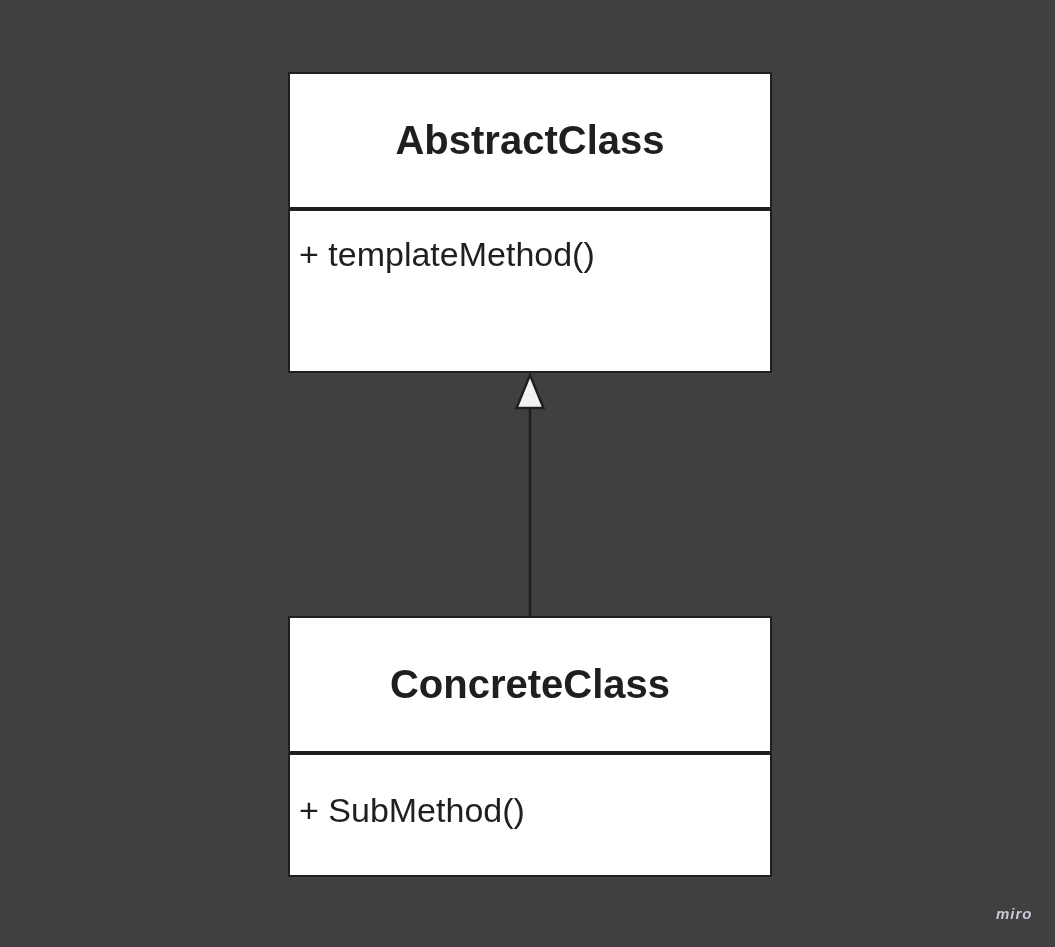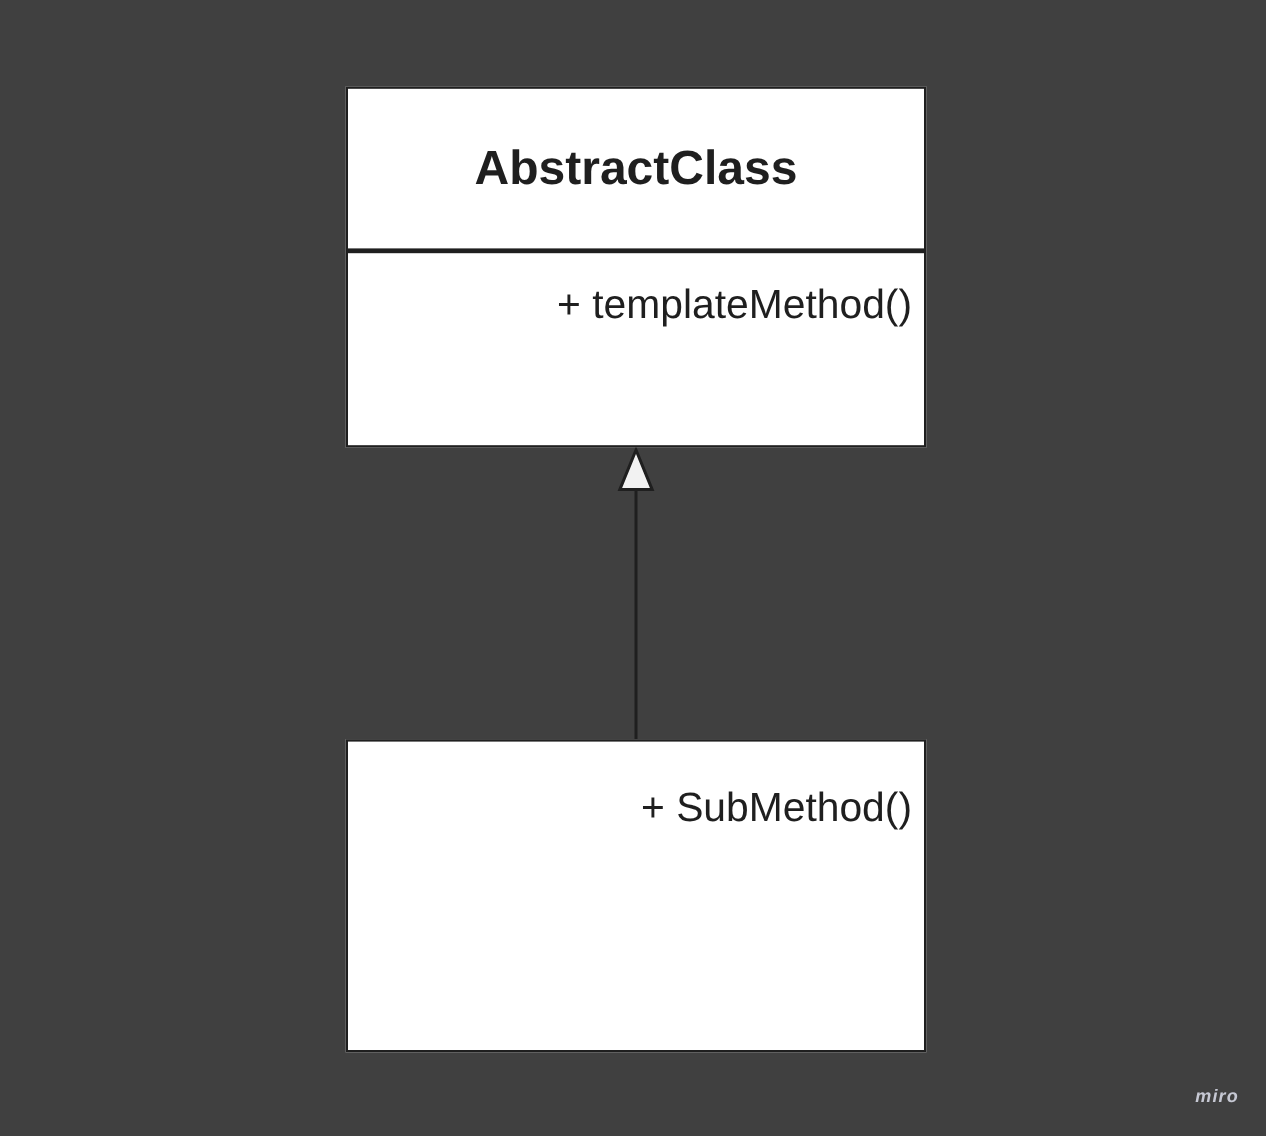--- a/index.html
+++ b/index.html
@@ -32,21 +32,20 @@
     border-bottom: 4px solid #1f1f1f;
   }
   .uml-class-name {
     font-size: 40px;
     font-weight: bold;
     letter-spacing: 0px;
     color: #1f1f1f;
   }
   .uml-members {
     padding: 12px 10px 0 9px;
-    text-align: right;
   }
   .uml-class.concrete .uml-members { padding-top: 24px; }
   .uml-member {
     font-size: 34px;
     line-height: 62px;
     white-space: nowrap;
     color: #1f1f1f;
   }
   .inheritance-arrow {
     position: absolute;
@@ -80,20 +79,23 @@
       <div class="uml-member">+ templateMethod()</div>
     </div>
   </div>
 
   <svg class="inheritance-arrow" viewBox="0 0 36 243" xmlns="http://www.w3.org/2000/svg">
     <line x1="18" y1="34" x2="18" y2="243" stroke="#1f1f1f" stroke-width="2.5"></line>
     <polygon points="18,2 4.5,35 31.5,35" fill="#f2f2f2" stroke="#1f1f1f" stroke-width="2.5" stroke-linejoin="miter"></polygon>
   </svg>
 
   <div class="uml-class concrete">
+    <div class="uml-header">
+      <span class="uml-class-name">ConcreteClass</span>
+    </div>
     <div class="uml-members">
       <div class="uml-member">+ SubMethod()</div>
     </div>
   </div>
 
   <div class="watermark">miro</div>
 
 </div>
 
 </body></html>

